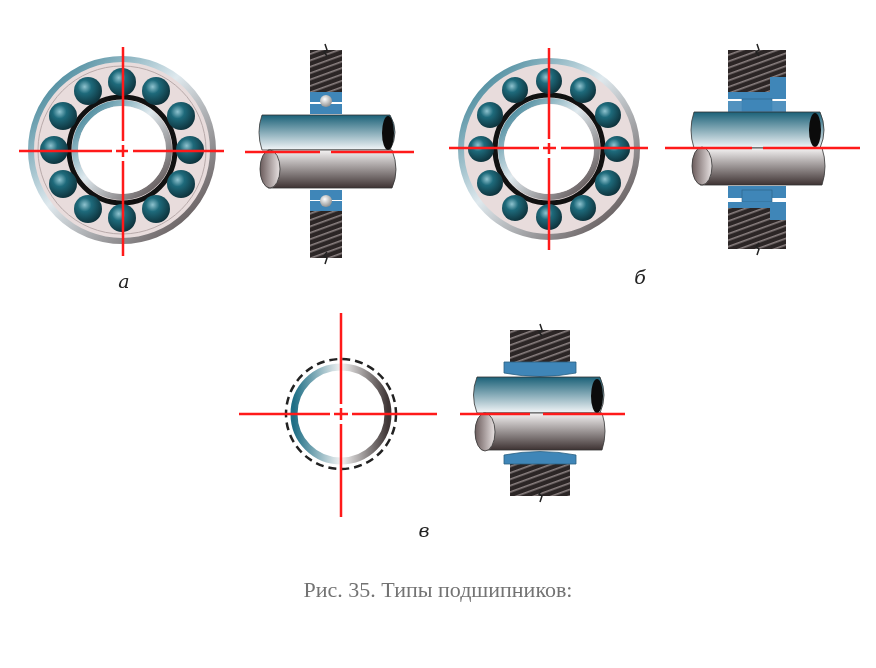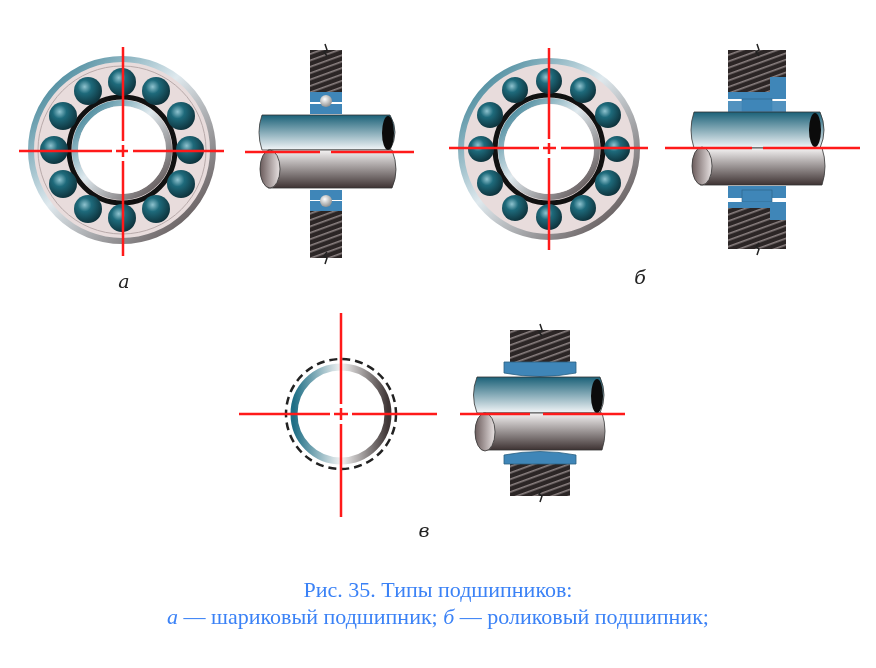--- a/index.html
+++ b/index.html
@@ -13,21 +13,21 @@
     color: #222222;
     transform: translateX(-50%);
   }
   .caption {
     position: absolute;
     left: 0; top: 576px; width: 876px;
     text-align: center;
     font-family: "Liberation Serif", "DejaVu Serif", serif;
     font-size: 22px;
     line-height: 27px;
-    color: #3b82f6;
+    color: #737373;
   }
   .caption i { font-style: italic; }
 </style>
 </head>
 <body>
 
 <svg id="stage" width="876" height="668" viewBox="0 0 876 668" xmlns="http://www.w3.org/2000/svg">
   <defs>
     <linearGradient id="ringGrad" x1="0" y1="0" x2="1" y2="1">
       <stop offset="0" stop-color="#1f6f86"></stop>
@@ -200,14 +200,13 @@
     </g>
   </g>
 </svg>
 
 <div class="label" style="left:124px; top:270px;">а</div>
 <div class="label" style="left:640px; top:266px;">б</div>
 <div class="label" style="left:424px; top:519px;">в</div>
 
 <div class="caption">
   <div>Рис. 35. Типы подшипников:</div>
-  <div><i>а</i><span style="white-space:pre"> — шариковый подшипник; </span><i>б</i><span> — роликовый подшипник;</span></div>
 </div>
 
 </body></html>

